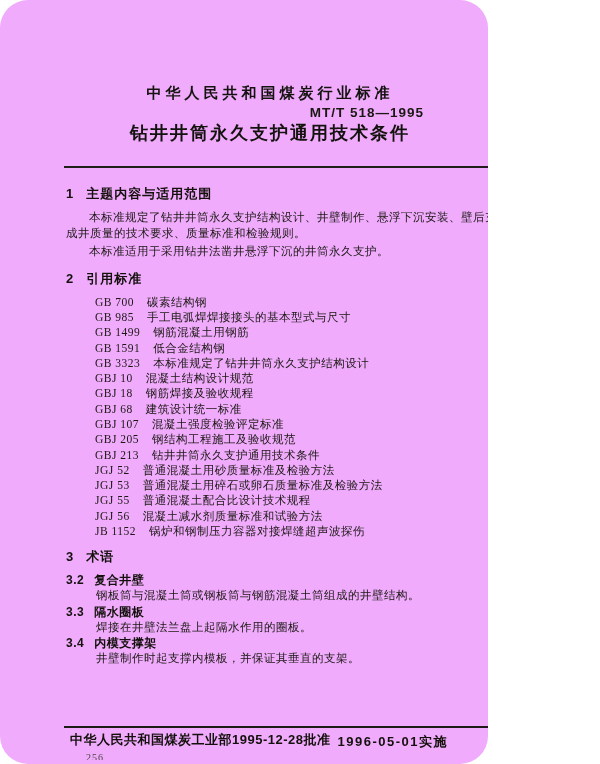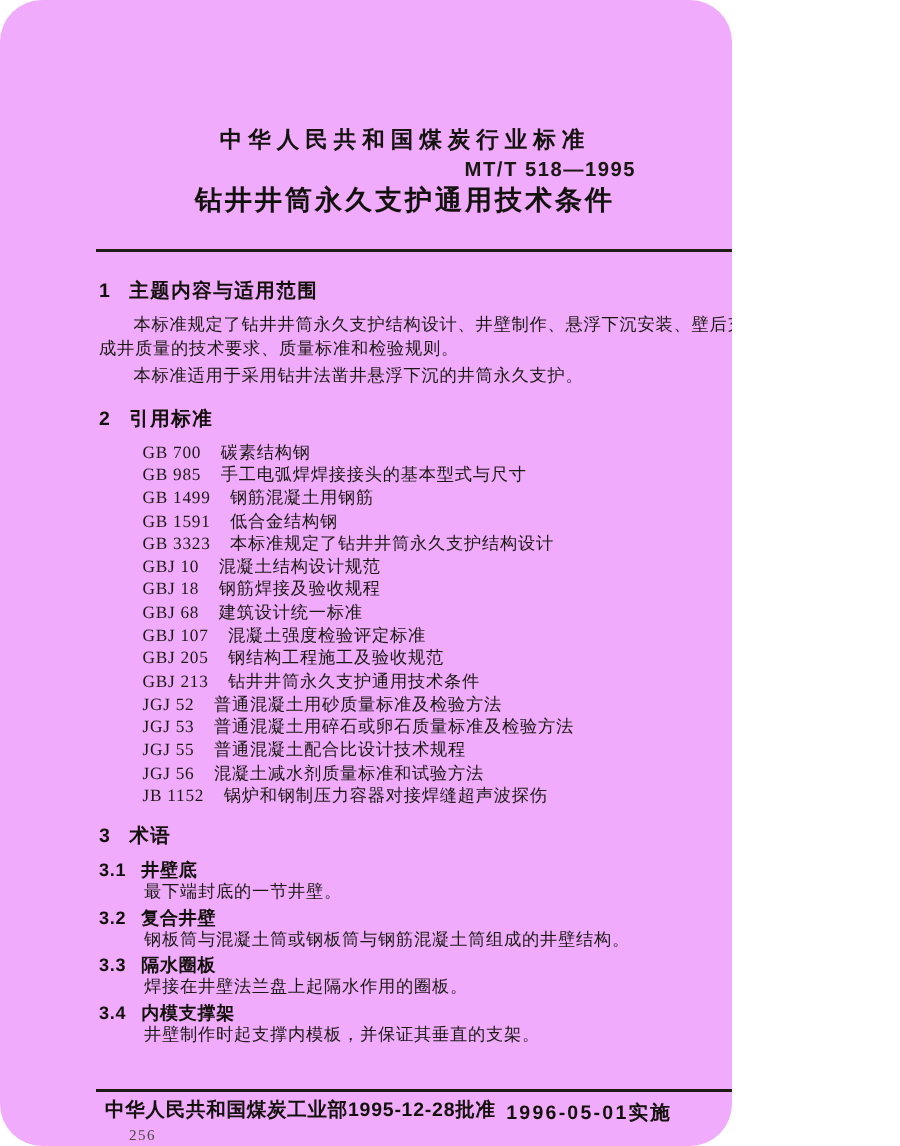--- a/index.html
+++ b/index.html
@@ -179,26 +179,20 @@
           </li>
         </ul>
     </div>
 
     <div class="sec3-block">
       <div class="sec-heading">
         <span class="sec-num">3</span><span>术语</span>
       </div>
       <div class="terms">
 
-          <div>
-            <div class="term-head">
-              <span class="term-num">3.1</span><span>井壁底</span>
-            </div>
-            <div class="term-def">最下端封底的一节井壁。</div>
-          </div>
 
           <div>
             <div class="term-head">
               <span class="term-num">3.2</span><span>复合井壁</span>
             </div>
             <div class="term-def">钢板筒与混凝土筒或钢板筒与钢筋混凝土筒组成的井壁结构。</div>
           </div>
 
           <div>
             <div class="term-head">

